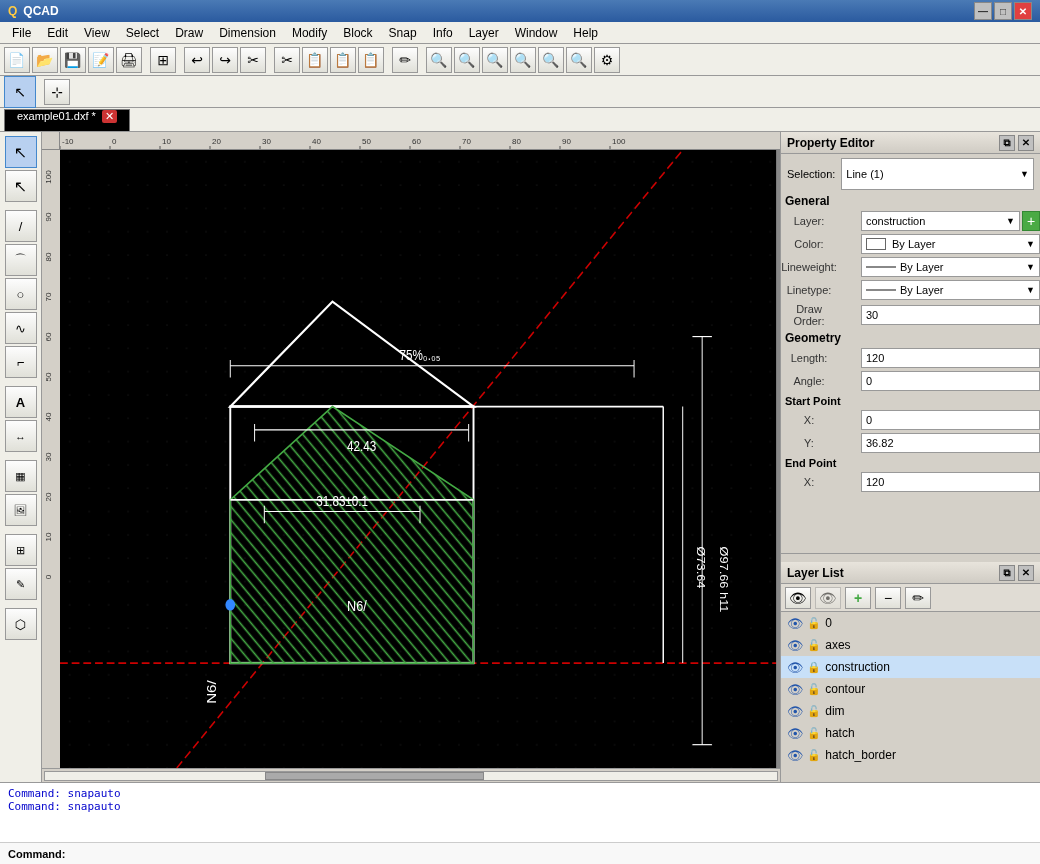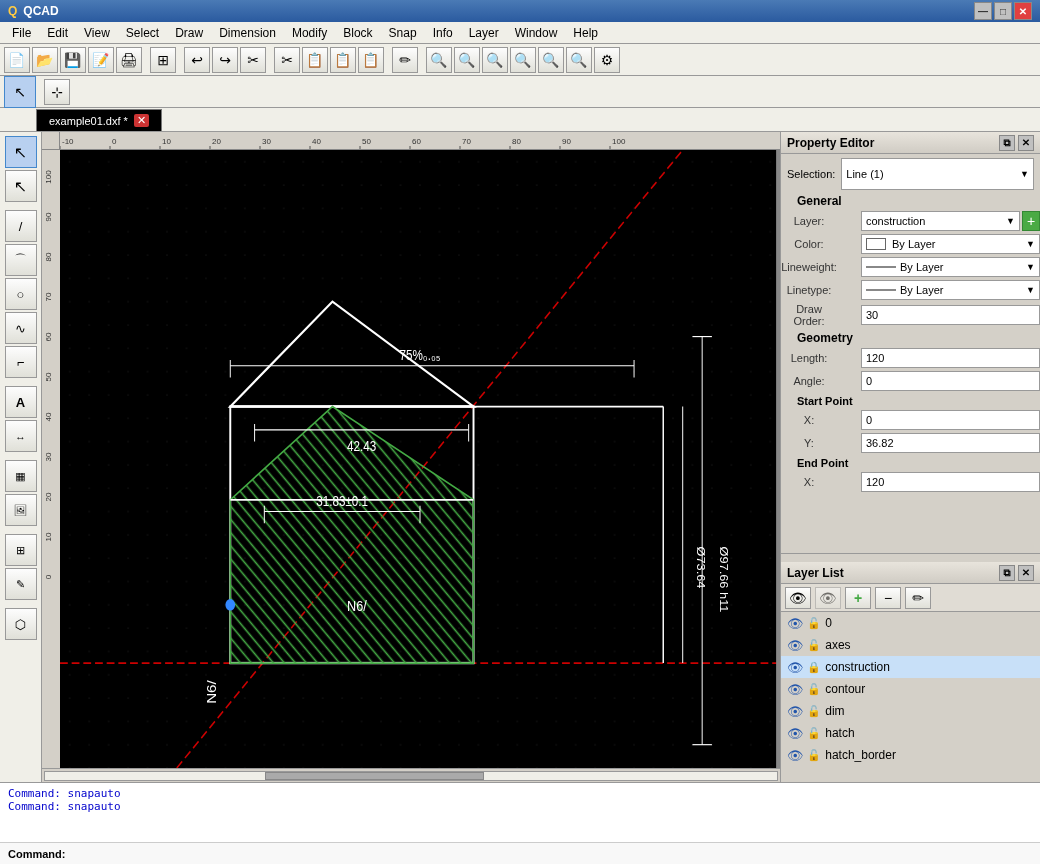--- a/index.html
+++ b/index.html
@@ -95,21 +95,21 @@
       flex: 1; height: 20px; font-size: 11px; background: white;
       border: 1px solid #999; display: flex; align-items: center;
       justify-content: space-between; padding: 0 4px; cursor: pointer;
     }
     .prop-select-arrow { font-size: 9px; }
     .prop-plus-btn {
       width: 18px; height: 20px; background: #4aaa44; border: 1px solid #338833;
       display: flex; align-items: center; justify-content: center;
       color: white; font-size: 14px; cursor: pointer; margin-left: 2px;
     }
-    .section-title { font-weight: bold; font-size: 12px; margin: 4px 0 2px 16px; }
+    .section-title { font-weight: bold; font-size: 12px; margin: 4px 0 2px 4px; }
     .selection-row {
       display: flex; align-items: center; margin: 4px 6px;
     }
     .selection-label { font-size: 11px; margin-right: 6px; }
     .selection-select {
       flex: 1; height: 32px; font-size: 11px; background: white;
       border: 1px solid #999; display: flex; align-items: center;
       justify-content: space-between; padding: 0 4px; cursor: pointer;
     }
 
@@ -141,23 +141,22 @@
     }
 
     
     #tab-bar {
       height: 24px; background: #f0efe8; border-bottom: 1px solid #999;
       display: flex; align-items: flex-end; padding: 0 4px;
     }
     .tab {
       height: 22px; padding: 0 12px; background: #d4d0c8;
       border: 1px solid #999; border-bottom: none;
-      display: flex; align-items: center; font-size: 11px; cursor: pointer;
+      display: flex; align-items: flex-start; font-size: 11px; cursor: pointer;
       margin-right: 2px;
-      margin-left: 32px;
     }
     .tab.active { background: #000; color: white; border-color: #777; }
     .tab-close {
       margin-left: 6px; font-size: 11px; color: #ff4444; cursor: pointer;
       background: #cc3333; color: white; padding: 0 3px; border-radius: 2px;
     }
 
     
     #cmdline {
       height: 60px; background: #ffffff; border-top: 1px solid #999;

